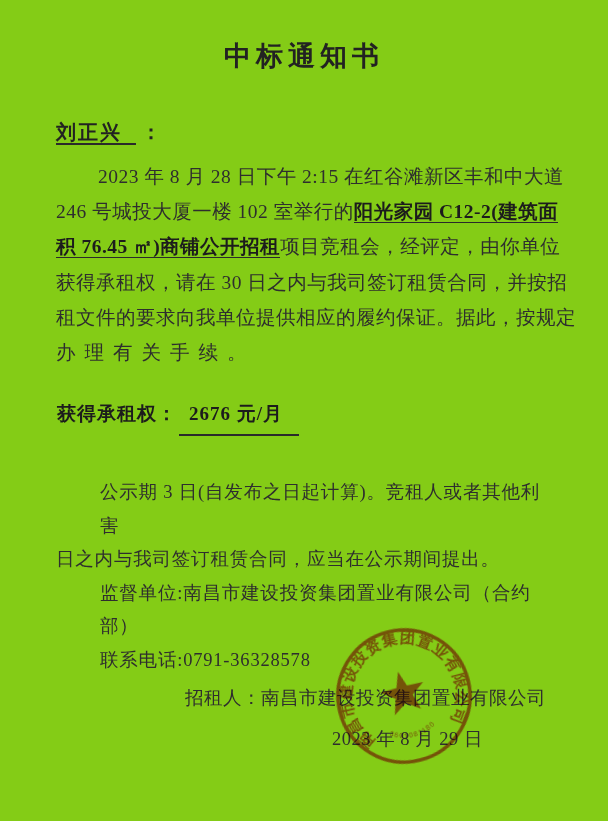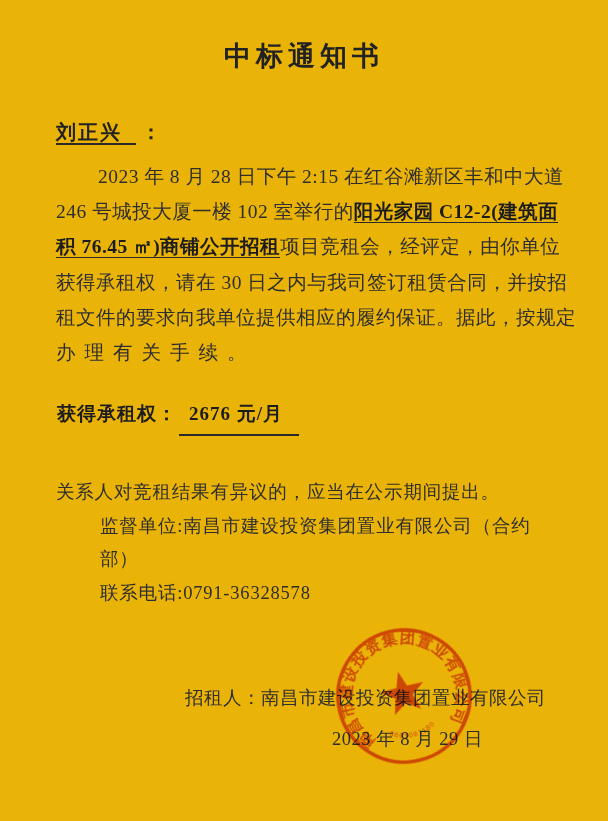--- a/index.html
+++ b/index.html
@@ -7,21 +7,21 @@
   body {
     font-family: "Liberation Serif", "DejaVu Serif", serif;
     background: #fcfcfa;
     color: #2e2e2e;
     position: relative;
     overflow: hidden;
   }
   .page {
     position: absolute;
     inset: 0;
-    background: #eab308;
+    background: #84cc16;
   }
   .doc-title {
     position: absolute;
     top: 38px;
     left: 0;
     width: 100%;
     text-align: center;
     font-size: 27px;
     font-weight: bold;
     letter-spacing: 5px;
@@ -144,21 +144,22 @@
     <div class="jline"><span>获得承租权，请在 30 日之内与我司签订租赁合同，并按招</span></div>
     <div class="jline"><span>租文件的要求向我单位提供相应的履约保证。据此，按规定</span></div>
     <div class="lline spread"><span>办理有关手续。</span></div>
   </div>
 
   <div class="result-line">
     <span>获得承租权：</span><span class="value">2676 元/月</span>
   </div>
 
   <div class="lower-block">
-    <div>关系人对竞租结果有异议的，应当在公示期间提出。</div>
+    <div class="indent2">公示期 3 日(自发布之日起计算)。竞租人或者其他利害</div>
+    <div>日之内与我司签订租赁合同，应当在公示期间提出。</div>
     <div class="indent2">监督单位:南昌市建设投资集团置业有限公司（合约部）</div>
     <div class="indent2">联系电话:0791-36328578</div>
   </div>
 
   <div class="signature">
     <span>招租人：</span><span>南昌市建设投资集团置业有限公司</span>
   </div>
   <div class="sig-date">2023 年 8 月 29 日</div>
 
   <svg class="seal" viewBox="0 0 150 150" xmlns="http://www.w3.org/2000/svg">

